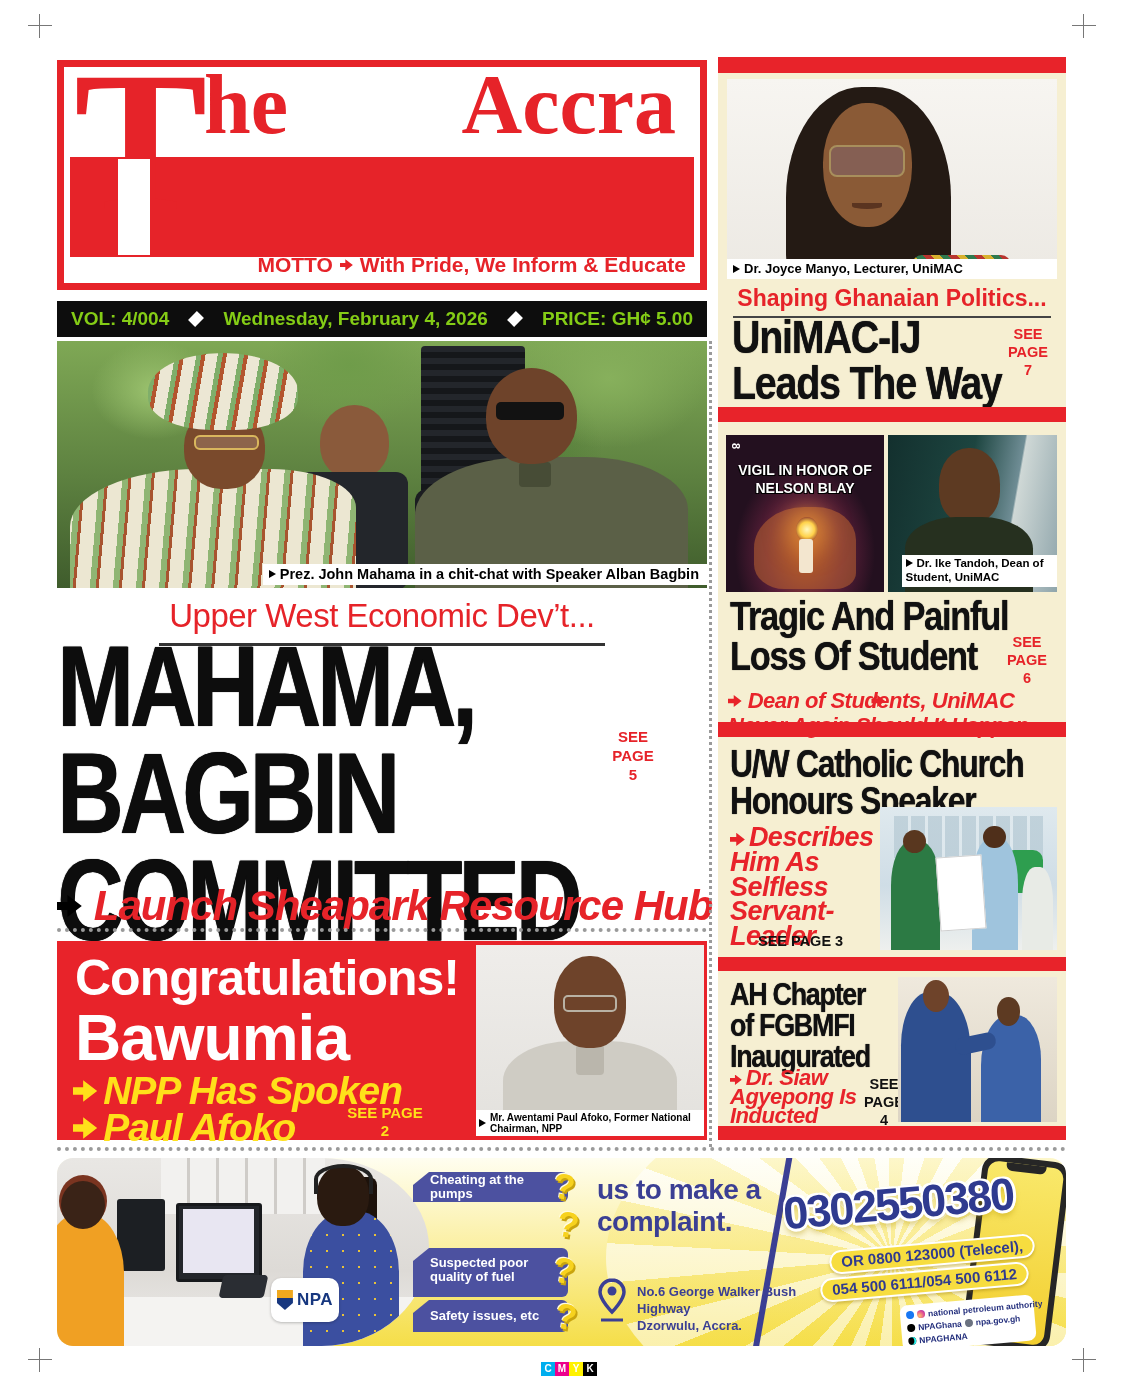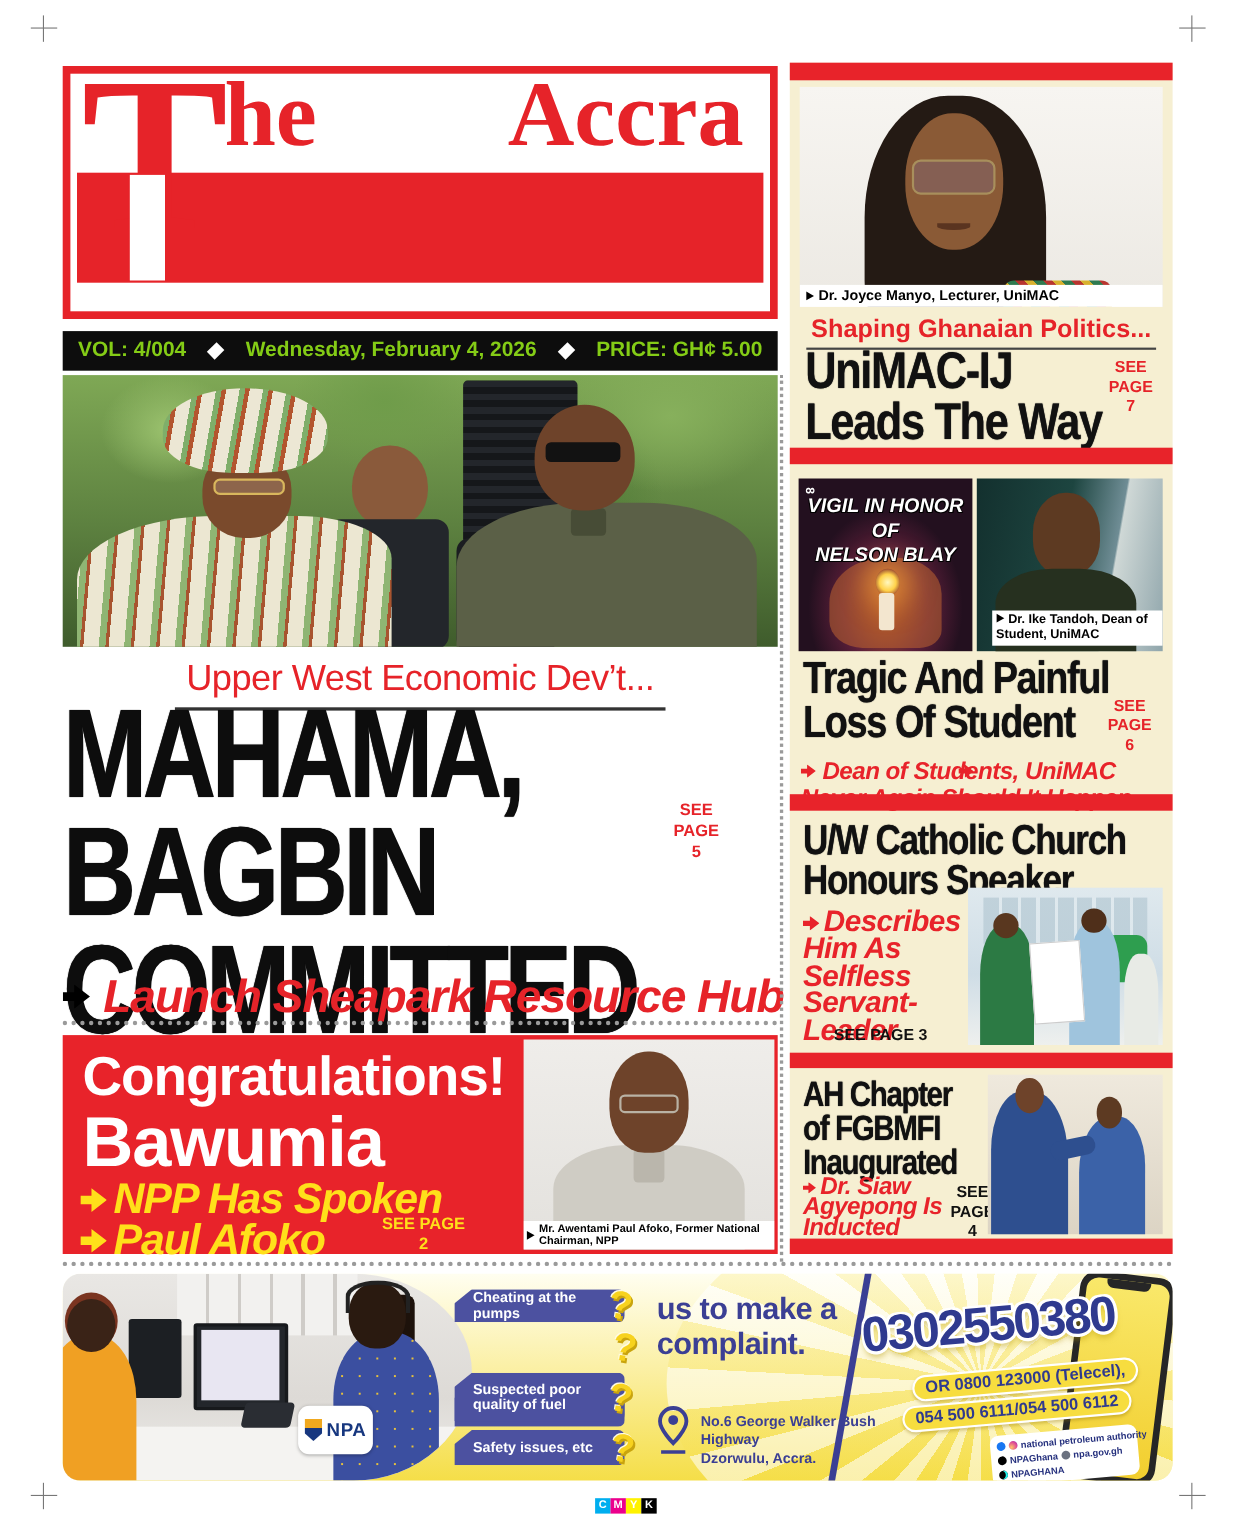--- a/index.html
+++ b/index.html
@@ -122,22 +122,22 @@
   .rh1 { left:14px; top:257px; font-size:47px; width:420px; }
   .rsee { position:absolute; color:#E62329; font-weight:bold; font-size:14.5px; line-height:1.25; text-align:center; }
   .see7 { right:8px; top:268px; width:60px; }
 
   .vigil { position:absolute; left:8px; top:378px; width:158px; height:157px; overflow:hidden;
      background:radial-gradient(70px 90px at 50% 75%, #b0551f 0%, #5c1f3a 55%, #23101f 100%); }
   .vg-flame { position:absolute; left:44%; top:52%; width:14%; height:16%; border-radius:50%;
      background:radial-gradient(circle,#fff8c0 0%, #ffd24a 45%, rgba(255,140,40,0) 75%); box-shadow:0 0 22px 10px rgba(255,170,60,.55); }
   .vg-candle { position:absolute; left:46%; top:66%; width:9%; height:22%; background:#f3e6cf; border-radius:3px; }
   .vg-hand { position:absolute; left:18%; top:46%; width:64%; height:52%; border-radius:50% 40% 20% 30%; background:rgba(190,100,50,.55); }
-  .vg-txt { position:absolute; left:0; right:0; top:13px; text-align:center; color:#fff; font-weight:bold;
-            font-style:italic; font-size:18px; line-height:1.25; text-shadow:1px 1px 0 #000,-1px 1px 0 #000; }
+  .vg-txt { position:absolute; left:0; right:0; top:27px; text-align:center; color:#fff; font-weight:bold;
+            font-size:14px; line-height:1.25; text-shadow:1px 1px 0 #000,-1px 1px 0 #000; }
   .vg-icon { position:absolute; left:7px; top:5px; color:#fff; font-size:11px; font-weight:bold; transform:rotate(90deg); }
 
   .ike { position:absolute; left:170px; top:378px; width:169px; height:157px; overflow:hidden;
      background:linear-gradient(100deg,#13302e 0%, #1d4540 45%, #6f8d95 70%, #cfd8d6 71%, #8fa5ab 100%); }
   .ik-head { position:absolute; left:30%; top:8%; width:36%; height:48%; border-radius:48% 48% 42% 42%; background:#5d3a22; }
   .ik-body { position:absolute; left:10%; top:52%; width:76%; height:50%; border-radius:40% 40% 0 0; background:#26301f; }
   .ike .photo-cap { left:8%; right:0; bottom:5px; font-size:11.5px; line-height:1.2; display:block; padding:2px 4px; }
 
   .rh2 { left:12px; top:540px; font-size:41px; width:420px; }
   .see6 { right:10px; top:576px; width:58px; }
@@ -250,20 +250,25 @@
 <div class="crop" style="left:1072px;top:1348px;"></div>
 
 <div id="masthead" class="abs">
   <div class="mh-band"></div>
   <div class="mh-bigT">T</div>
   <div class="mh-stem"></div>
   <div class="mh-heaccra">
     <span>he</span>
     <span>Accra</span>
   </div>
+  <div class="mh-motto">
+    <span>MOTTO</span>
+    <span class="arr"></span>
+    <span>With Pride, We Inform &amp; Educate</span>
+  </div>
 </div>
 
 <div id="dateline" class="abs">
   <span>VOL: 4/004</span>
   <span class="dia"></span>
   <span>Wednesday, February 4, 2026</span>
   <span class="dia"></span>
   <span>PRICE: GH¢ 5.00</span>
 </div>
 
@@ -273,20 +278,24 @@
   <div class="chair1"></div>
   <div class="chair2"></div>
   <div class="lm-body"></div>
   <div class="lm-face"></div>
   <div class="lm-hat"></div>
   <div class="lm-glasses"></div>
   <div class="rm-body"></div>
   <div class="rm-collar"></div>
   <div class="rm-head"></div>
   <div class="rm-glasses"></div>
+  <div class="photo-cap">
+    <span class="capmark"></span>
+    <span>Prez. John Mahama in a chit-chat with Speaker Alban Bagbin</span>
+  </div>
 </div>
 
 <div id="kicker1" class="abs">
   <span>Upper West Economic Dev’t...</span>
 </div>
 <div id="headline1" class="abs">
   <div>MAHAMA,</div>
   <div>BAGBIN</div>
   <div>COMMITTED</div>
 </div>

